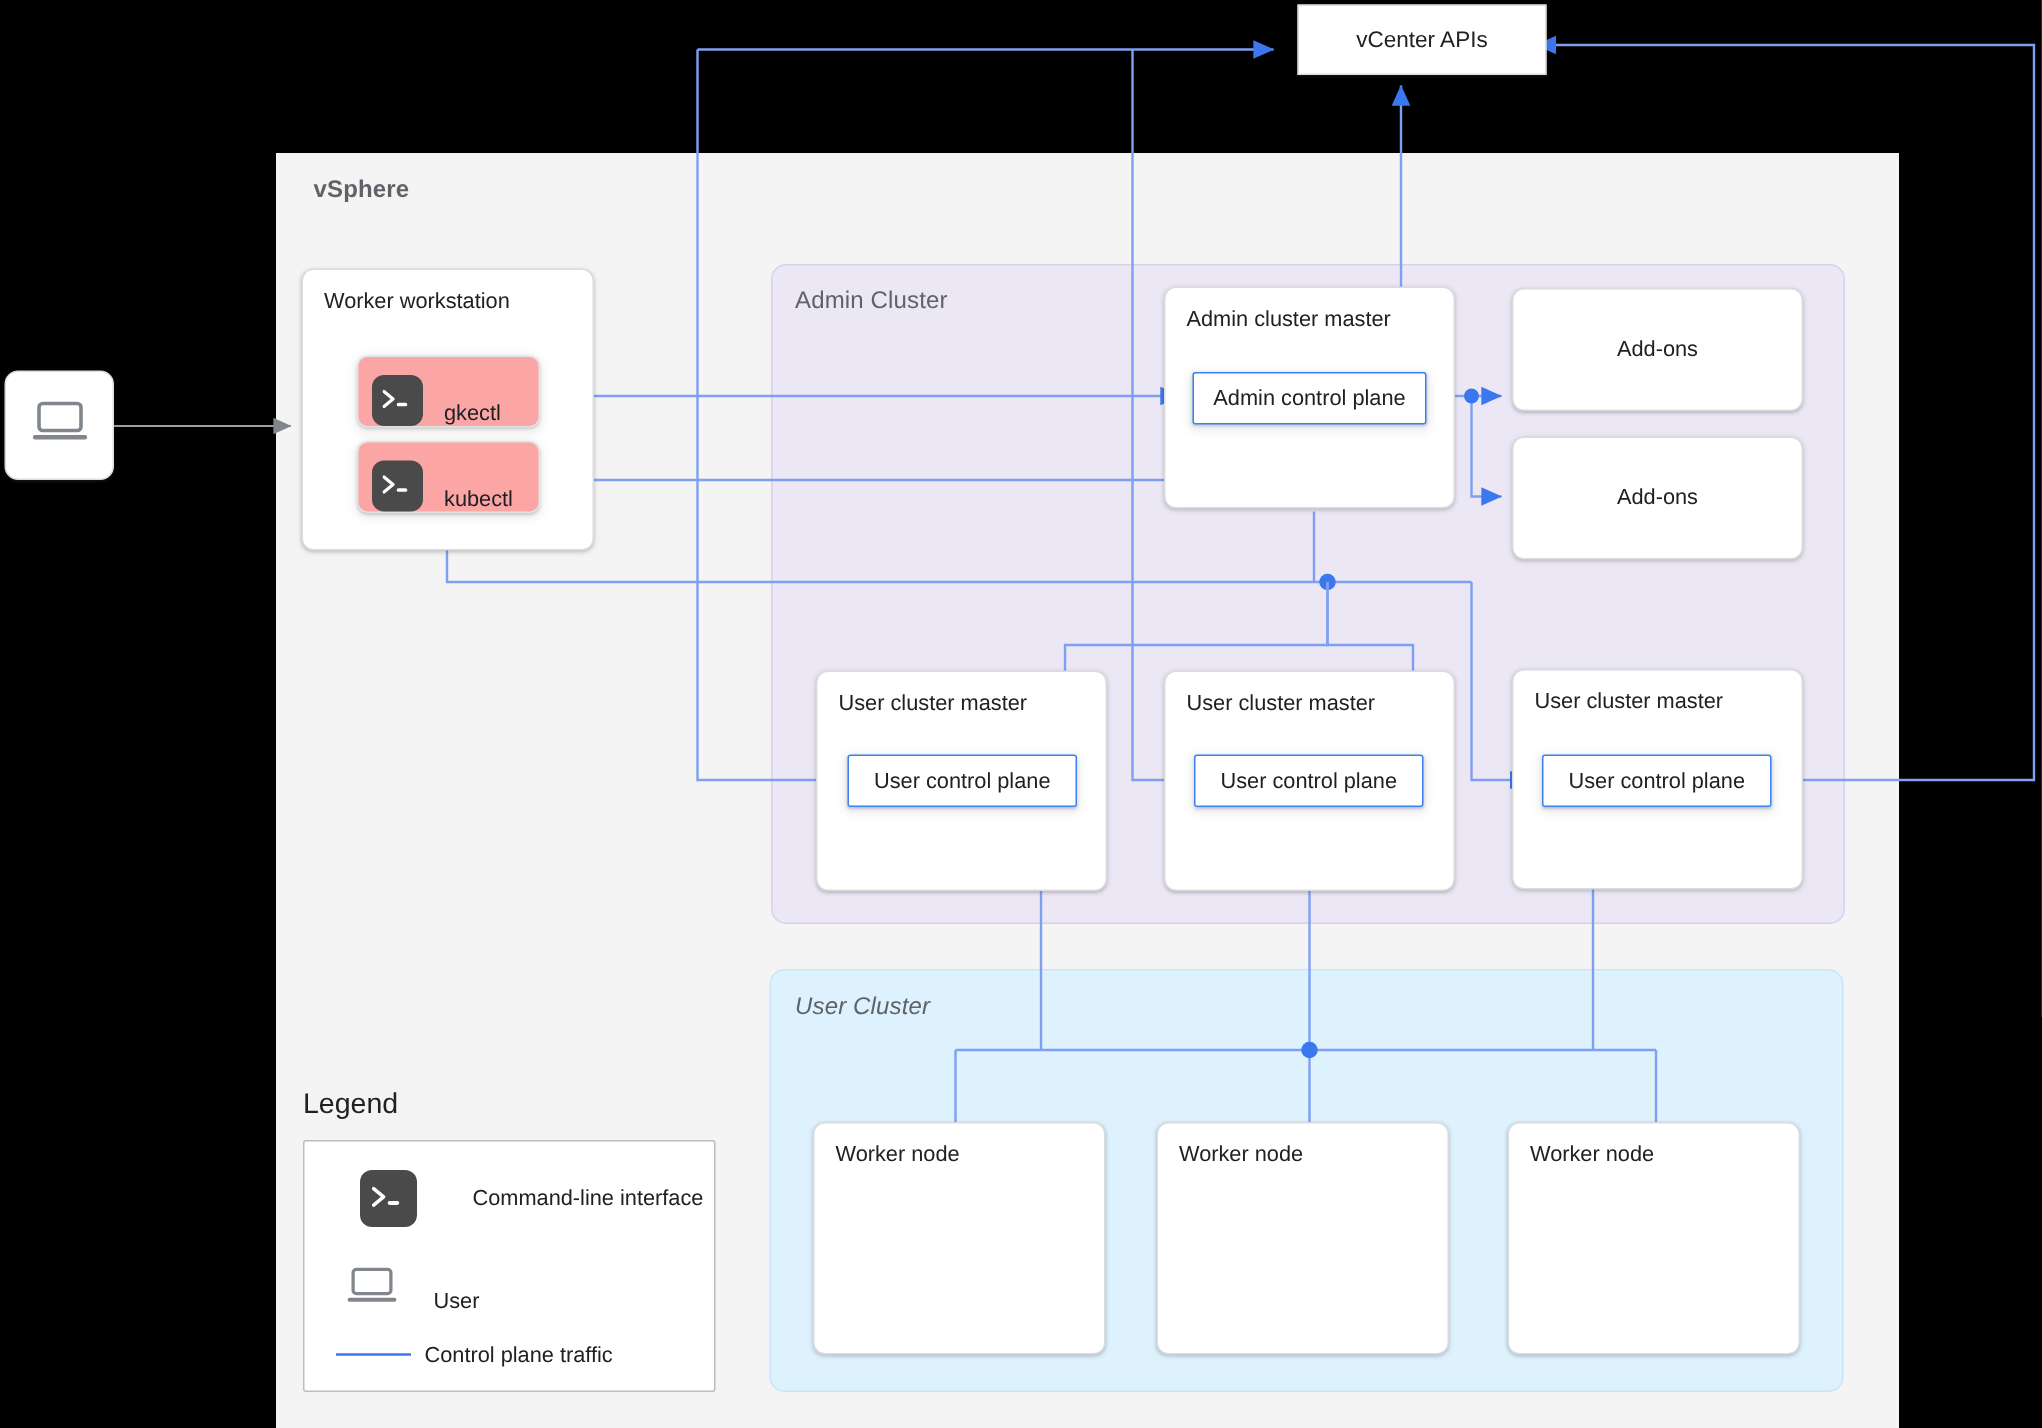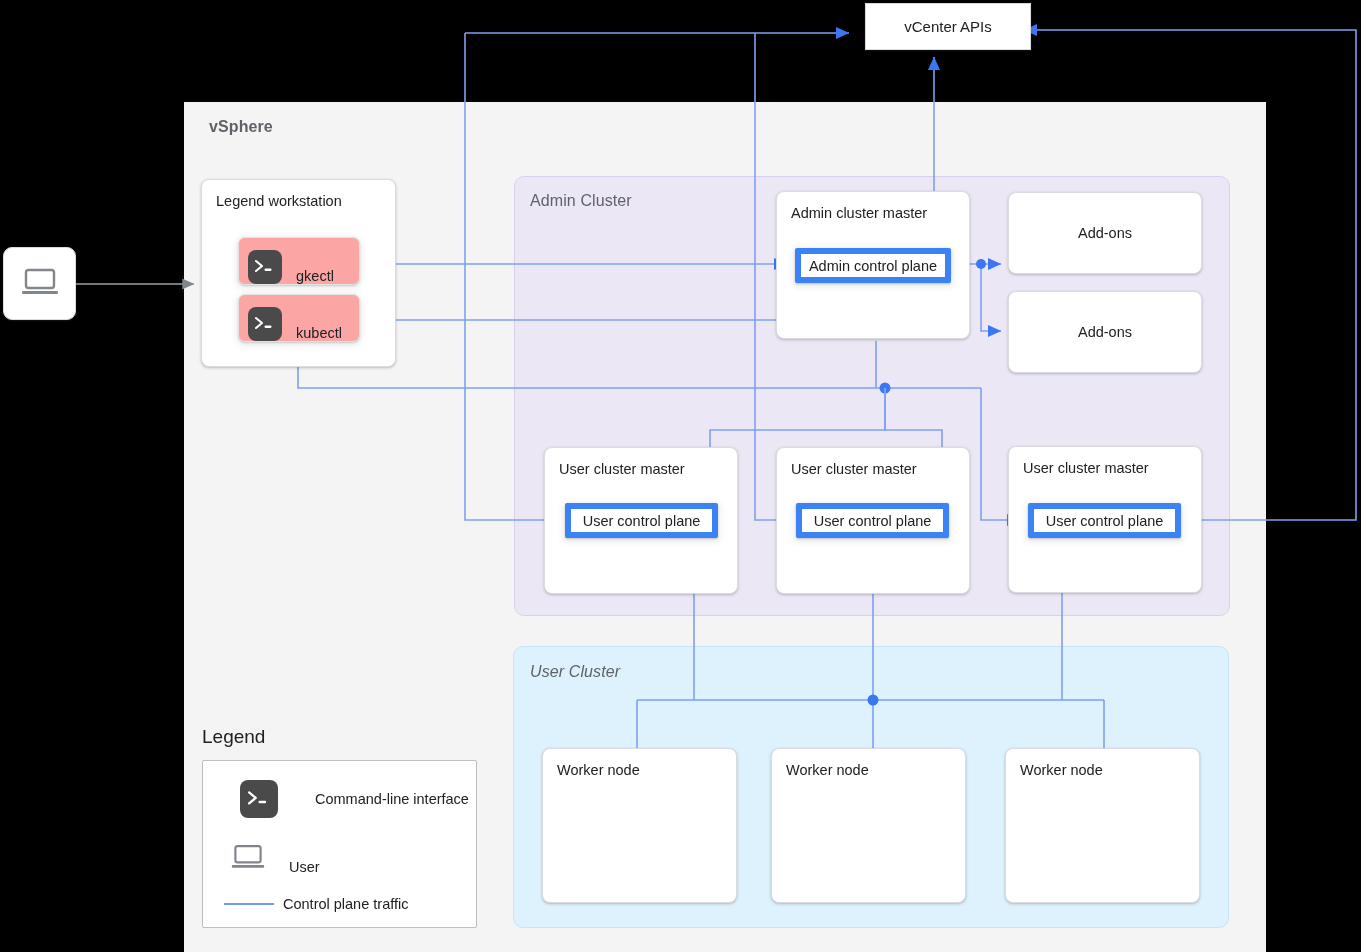--- a/index.html
+++ b/index.html
@@ -89,21 +89,21 @@
     font-size:14.5px;color:#202124;margin-left:14px;
   }
   .term{
     width:34px;height:34px;border-radius:8px;background:#4a4a4a;
     margin-left:9px;flex:0 0 auto;position:relative;
   }
   .term svg{position:absolute;left:7px;top:9px;}
 
   
   .cp{
-    background:#ffffff;border:6px solid #3b82f6;border-radius:2px;
+    background:#ffffff;border:1px solid #3b82f6;border-radius:2px;
     box-shadow:0 1px 2px rgba(60,64,67,.25),0 2px 6px 2px rgba(60,64,67,.10);
     display:flex;align-items:center;justify-content:center;
     font-size:14.5px;color:#202124;white-space:nowrap;
   }
 
   
   .legend-title{
     left:202px;top:726px;font-size:19px;color:#202124;
   }
   .legend-box{
@@ -187,21 +187,21 @@
   <div class="abs userchip">
     <span>
       <svg width="40" height="30" viewBox="0 0 40 30">
         <rect x="6" y="3" width="28" height="18" rx="2.5" fill="none" stroke="#80868b" stroke-width="2.4"></rect>
         <rect x="2" y="24" width="36" height="3" rx="1.2" fill="#80868b"></rect>
       </svg>
     </span>
   </div>
 
   <div class="abs card admin-ws">
-    <div class="card-title">Legend workstation</div>
+    <div class="card-title">Worker workstation</div>
   </div>
 
   <div class="abs cli-chip" style="left:238px;top:237px;width:122px;height:48px;">
     <span class="term">
       <svg width="20" height="16" viewBox="0 0 20 16">
         <path d="M1,2 L7,7 L1,12" fill="none" stroke="#ffffff" stroke-width="2.1" stroke-linecap="round" stroke-linejoin="round"></path>
         <rect x="9.5" y="9.5" width="7" height="2.4" rx="1.1" fill="#ffffff"></rect>
       </svg>
     </span>
     <span class="label">gkectl</span>

